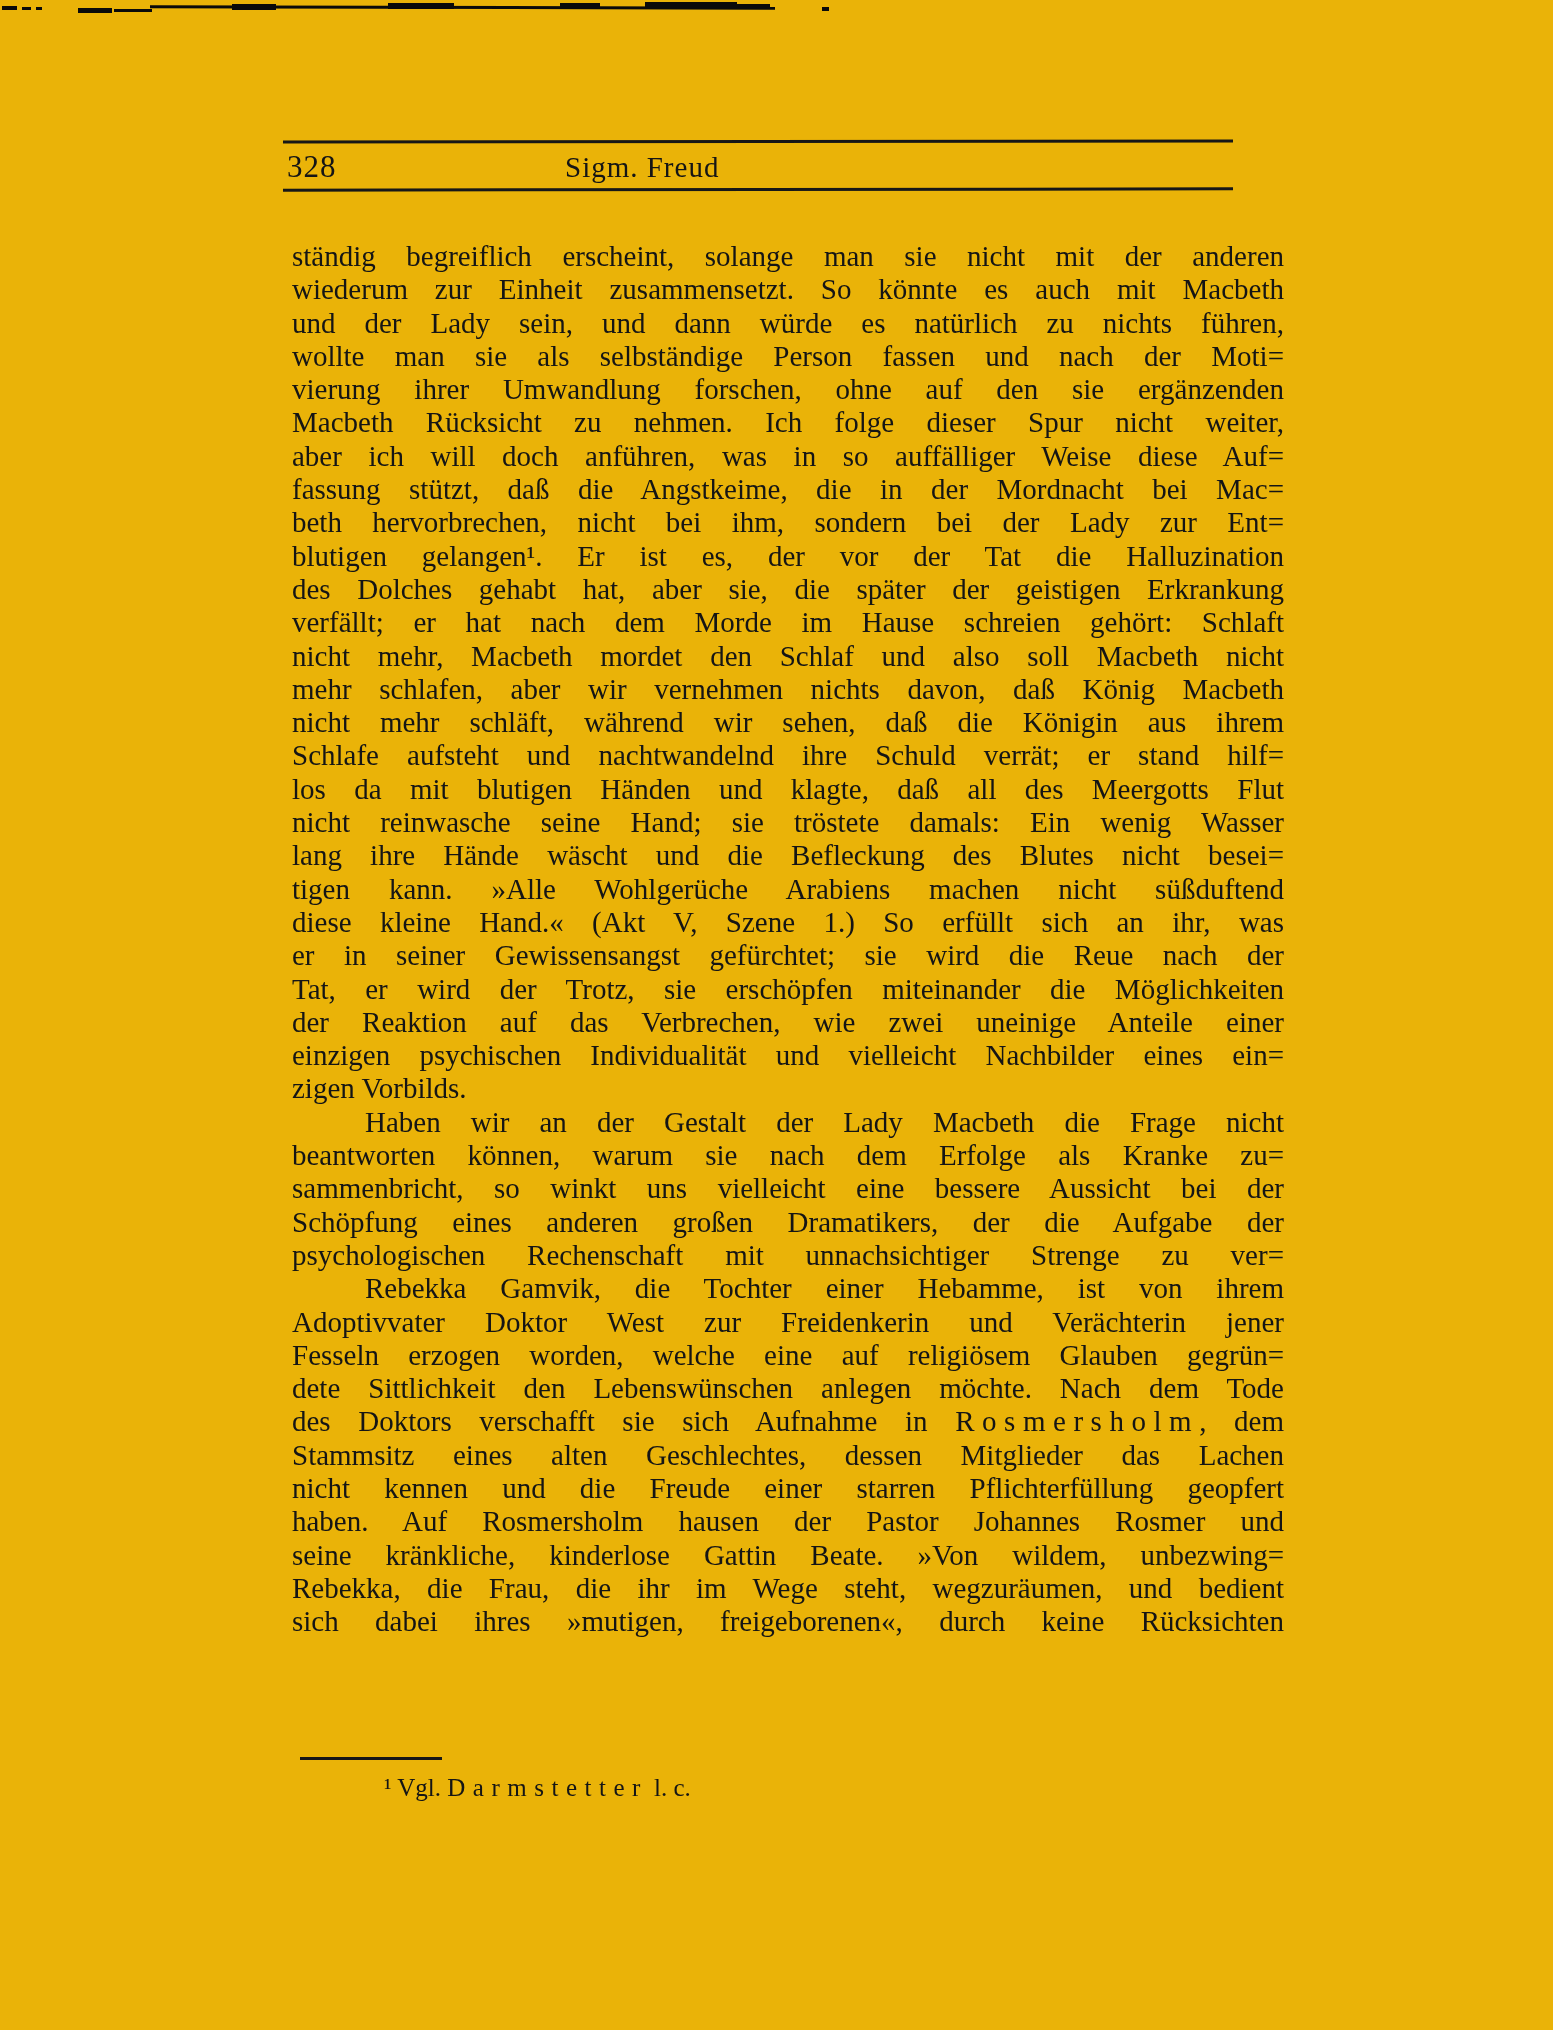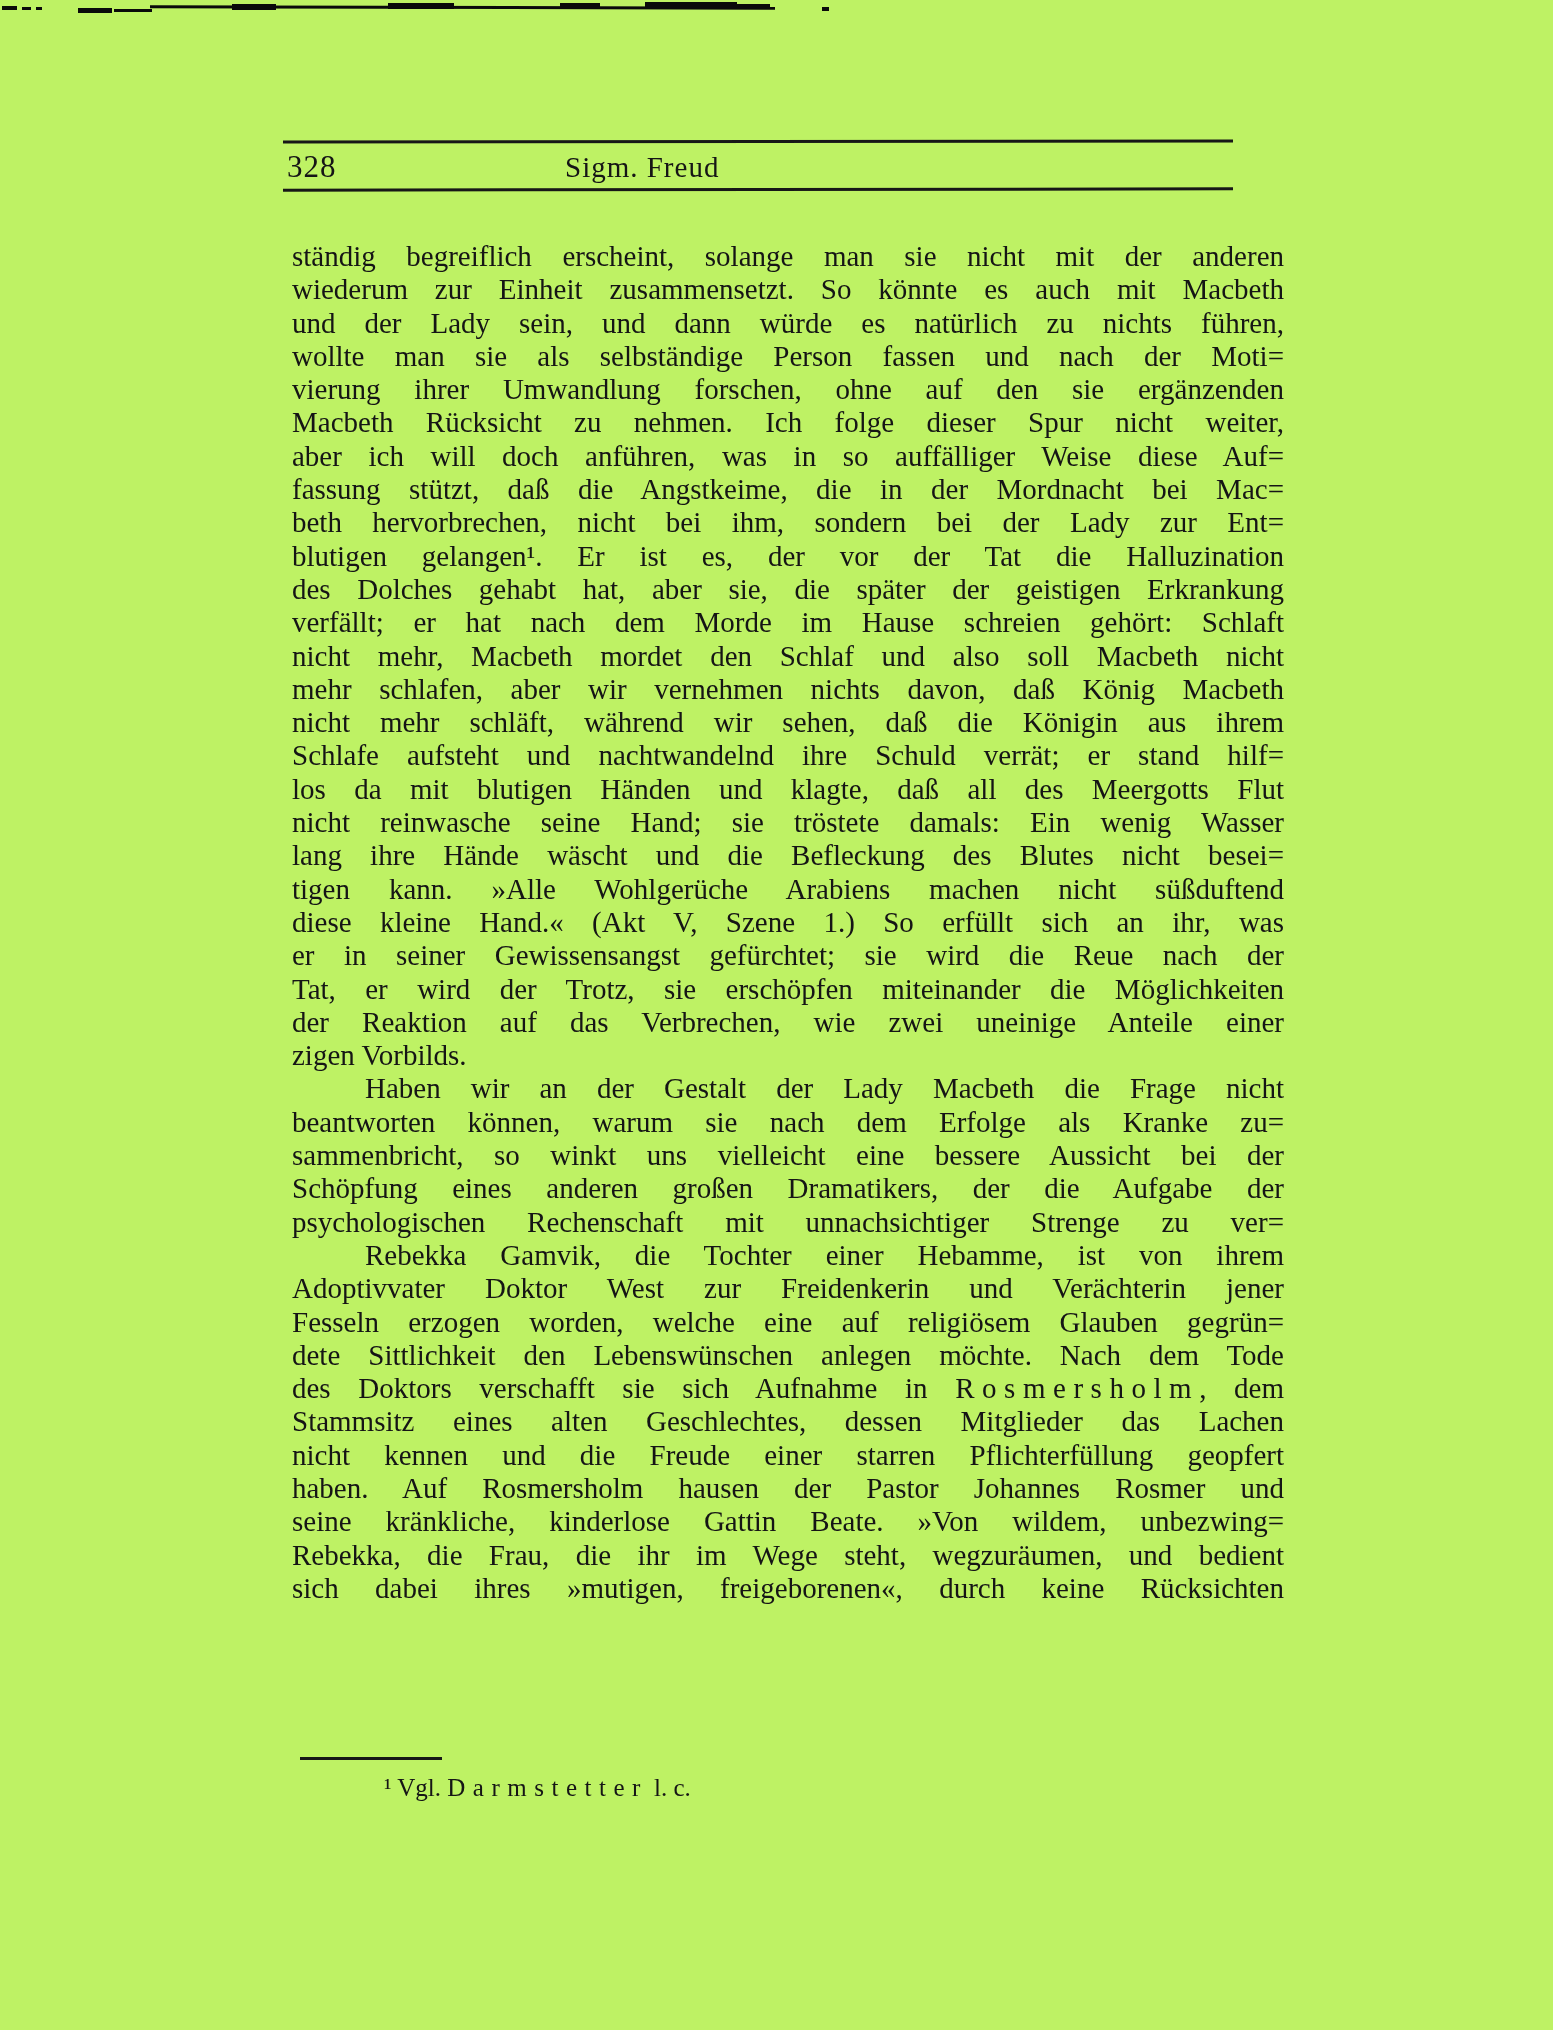--- a/index.html
+++ b/index.html
@@ -1,19 +1,19 @@
 <!DOCTYPE html>
 <html><head>
 <meta charset="utf-8">
 <style>
   html,body { margin:0; padding:0; background:#e8e8e8; }
   .page {
     position:relative;
     width:1553px; height:2030px;
-    background:#bef264;
+    background:#eab308;
     overflow:hidden;
     font-family:"Liberation Serif","DejaVu Serif",serif;
     color:#151515;
   }
   .artifact { position:absolute; background:#0a0a0a; }
   .rule { position:absolute; background:#171717; }
   #header-rule-top    { left:283px; top:140px; width:950px; height:3px; transform:rotate(-0.05deg); }
   #header-rule-bottom { left:283px; top:188px; width:950px; height:3px; transform:rotate(-0.08deg); }
   .page-number {
     position:absolute; left:287px; top:149px;
@@ -97,20 +97,21 @@
       <div class="line"><span>nicht mehr schläft, während wir sehen, daß die Königin aus ihrem</span></div>
       <div class="line"><span>Schlafe aufsteht und nachtwandelnd ihre Schuld verrät; er stand hilf=</span></div>
       <div class="line"><span>los da mit blutigen Händen und klagte, daß all des Meergotts Flut</span></div>
       <div class="line"><span>nicht reinwasche seine Hand; sie tröstete damals: Ein wenig Wasser</span></div>
       <div class="line"><span>lang ihre Hände wäscht und die Befleckung des Blutes nicht besei=</span></div>
       <div class="line"><span>tigen kann. »Alle Wohlgerüche Arabiens machen nicht süßduftend</span></div>
       <div class="line"><span>diese kleine Hand.« (Akt V, Szene 1.) So erfüllt sich an ihr, was</span></div>
       <div class="line"><span>er in seiner Gewissensangst gefürchtet; sie wird die Reue nach der</span></div>
       <div class="line"><span>Tat, er wird der Trotz, sie erschöpfen miteinander die Möglichkeiten</span></div>
       <div class="line"><span>der Reaktion auf das Verbrechen, wie zwei uneinige Anteile einer</span></div>
+      <div class="line"><span>einzigen psychischen Individualität und vielleicht Nachbilder eines ein=</span></div>
       <div class="line short"><span>zigen Vorbilds.</span></div>
       <div class="line indent"><span>Haben wir an der Gestalt der Lady Macbeth die Frage nicht</span></div>
       <div class="line"><span>beantworten können, warum sie nach dem Erfolge als Kranke zu=</span></div>
       <div class="line"><span>sammenbricht, so winkt uns vielleicht eine bessere Aussicht bei der</span></div>
       <div class="line"><span>Schöpfung eines anderen großen Dramatikers, der die Aufgabe der</span></div>
       <div class="line"><span>psychologischen Rechenschaft mit unnachsichtiger Strenge zu ver=</span></div>
       <div class="line indent"><span>Rebekka Gamvik, die Tochter einer Hebamme, ist von ihrem</span></div>
       <div class="line"><span>Adoptivvater Doktor West zur Freidenkerin und Verächterin jener</span></div>
       <div class="line"><span>Fesseln erzogen worden, welche eine auf religiösem Glauben gegrün=</span></div>
       <div class="line"><span>dete Sittlichkeit den Lebenswünschen anlegen möchte. Nach dem Tode</span></div>

